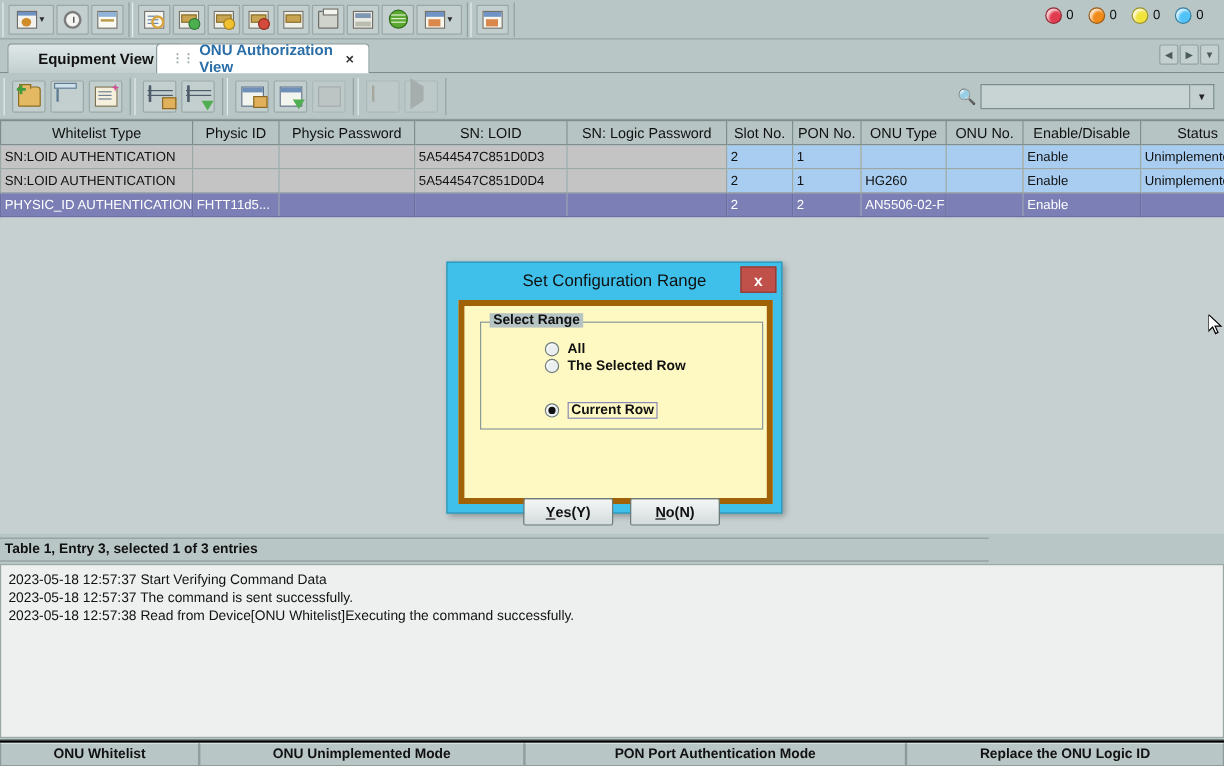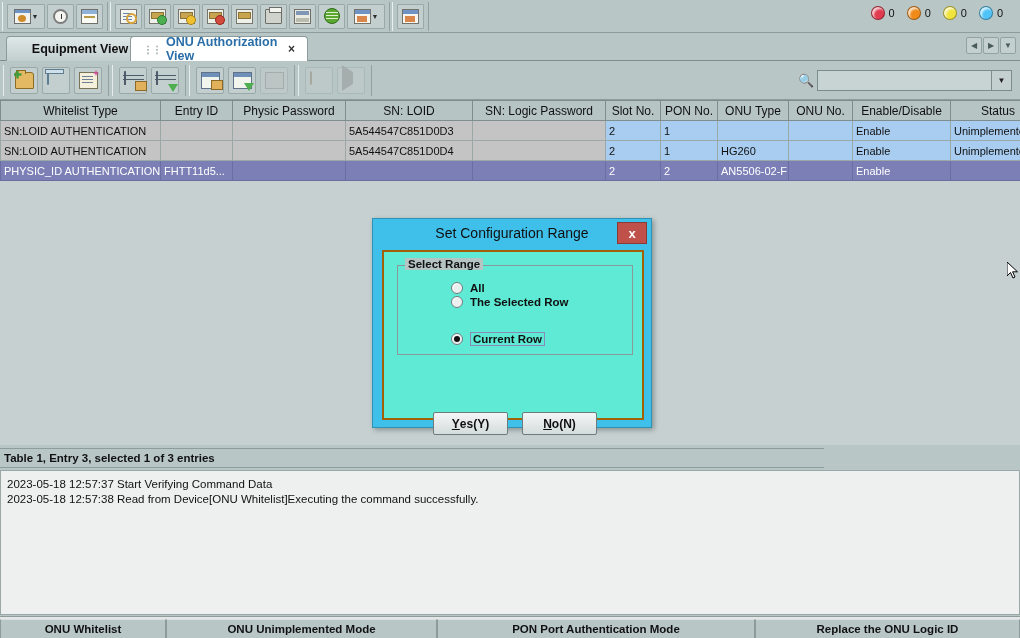--- a/index.html
+++ b/index.html
@@ -226,21 +226,21 @@
     border:1px solid #9aa8a8;
     padding:6px 4px 0 6px;
     overflow:hidden;
   }
   .log-line { font-size:11.5px; line-height:15px; color:#111; white-space:nowrap; }
   .log-line.hl { color:#3a3ad0; }
 
   
   .bottom-tabs {
     position:absolute; left:0; bottom:0; width:1020px; height:22px;
-    background:#e5e5e5;
+    background:#000000;
     border-top:1px solid #8d9c9c;
     display:flex; align-items:flex-end;
   }
   .btab {
     height:19px; display:flex;align-items:center;justify-content:center;
     font-size:11.5px; font-weight:bold; color:#111;
     border-left:1px solid #8c9b9b; border-right:1px solid #8c9b9b;
     border-top:1px solid #d8e2e2;
     background:#b9c6c6;
   }
@@ -262,22 +262,22 @@
   .dlg-close {
     position:absolute; right:4px; top:3px;
     width:30px; height:22px;
     background:#c0504a; border:1px solid #8c3a35;
     color:#fff; font-size:13px; font-weight:bold;
     display:flex;align-items:center;justify-content:center;
   }
   .dlg-body {
     position:absolute; left:9px; top:31px;
     width:262px; height:170px;
-    background:#5eead4;
-    border:2px solid #a16207;
+    background:#fef9c3;
+    border:5px solid #a16207;
   }
   .fieldset {
     position:absolute; left:13px; top:13px;
     width:236px; height:90px;
     border:1px solid #8a9898;
   }
   .legend {
     position:absolute; left:7px; top:-8px;
     background:#b6c4c4; padding:0 3px;
     font-size:11.5px; font-weight:bold; color:#111;
@@ -466,21 +466,21 @@
           <col style="width: 55px;">
           <col style="width: 57px;">
           <col style="width: 71px;">
           <col style="width: 64px;">
           <col style="width: 98px;">
           <col style="width: 95px;">
         </colgroup>
       <thead>
         <tr id="grid-head">
             <th>Whitelist Type</th>
-            <th>Entry ID</th>
+            <th>Physic ID</th>
             <th>Physic Password</th>
             <th>SN: LOID</th>
             <th>SN: Logic Password</th>
             <th>Slot No.</th>
             <th>PON No.</th>
             <th>ONU Type</th>
             <th>ONU No.</th>
             <th>Enable/Disable</th>
             <th>Status</th>
           </tr>
@@ -528,20 +528,21 @@
         </tbody>
     </table>
   </div>
 
   <div class="status-bar">
     <span>Table 1, Entry 3, selected 1 of 3 entries</span>
   </div>
 
   <div class="log-panel" id="log-panel">
       <div class="log-line">2023-05-18 12:57:37 Start Verifying Command Data</div>
+      <div class="log-line">2023-05-18 12:57:37 The command is sent successfully.</div>
       <div class="log-line">2023-05-18 12:57:38 Read from Device[ONU Whitelist]Executing the command successfully.</div>
     </div>
 
   <div class="bottom-tabs" id="bottom-tabs">
       <div class="btab" style="width: 166px;">ONU Whitelist</div>
       <div class="btab" style="width: 271px;">ONU Unimplemented Mode</div>
       <div class="btab" style="width: 318px;">PON Port Authentication Mode</div>
       <div class="btab" style="width: 265px;">Replace the ONU Logic ID</div>
     </div>
 

